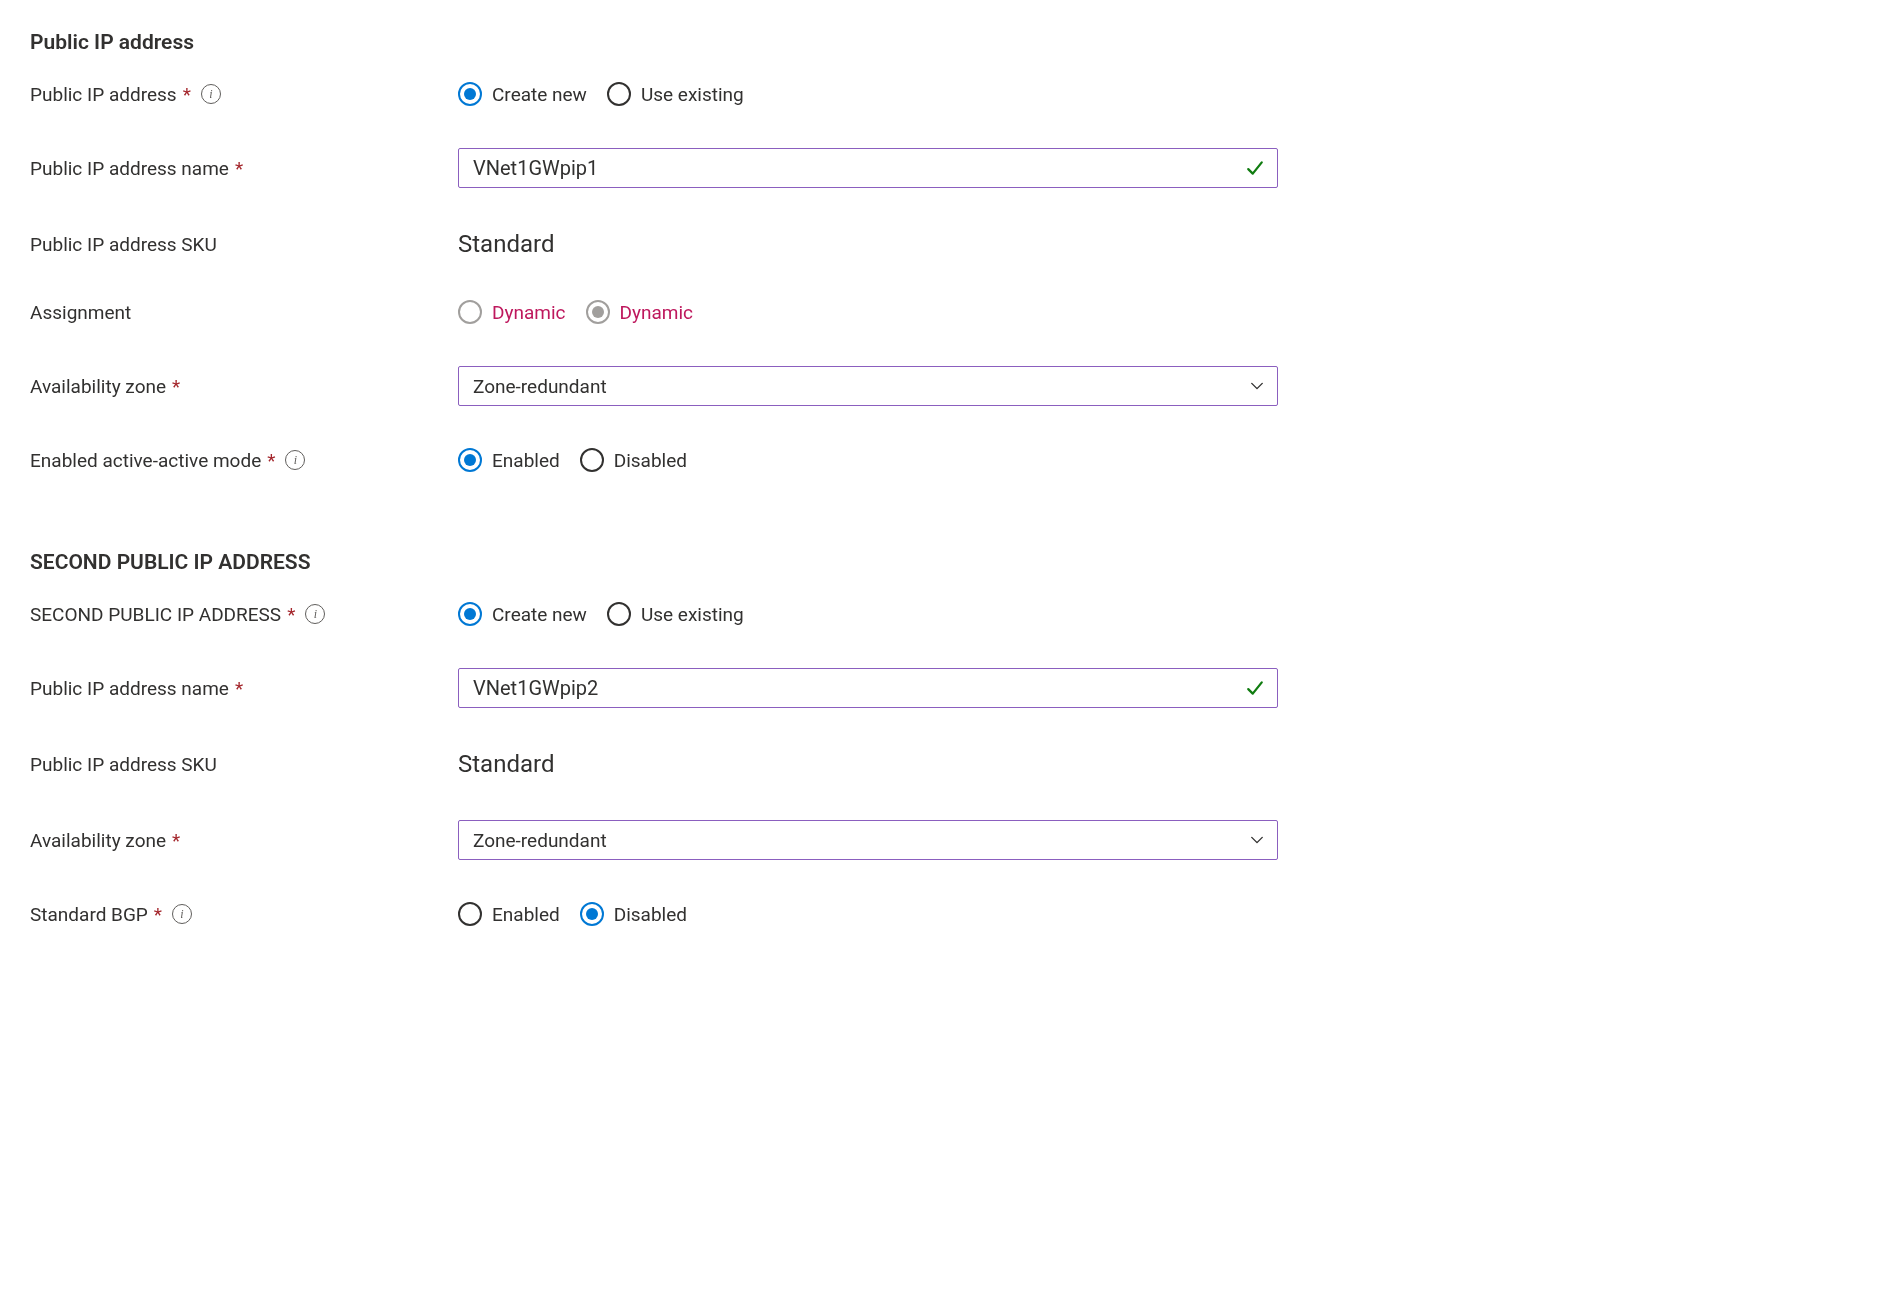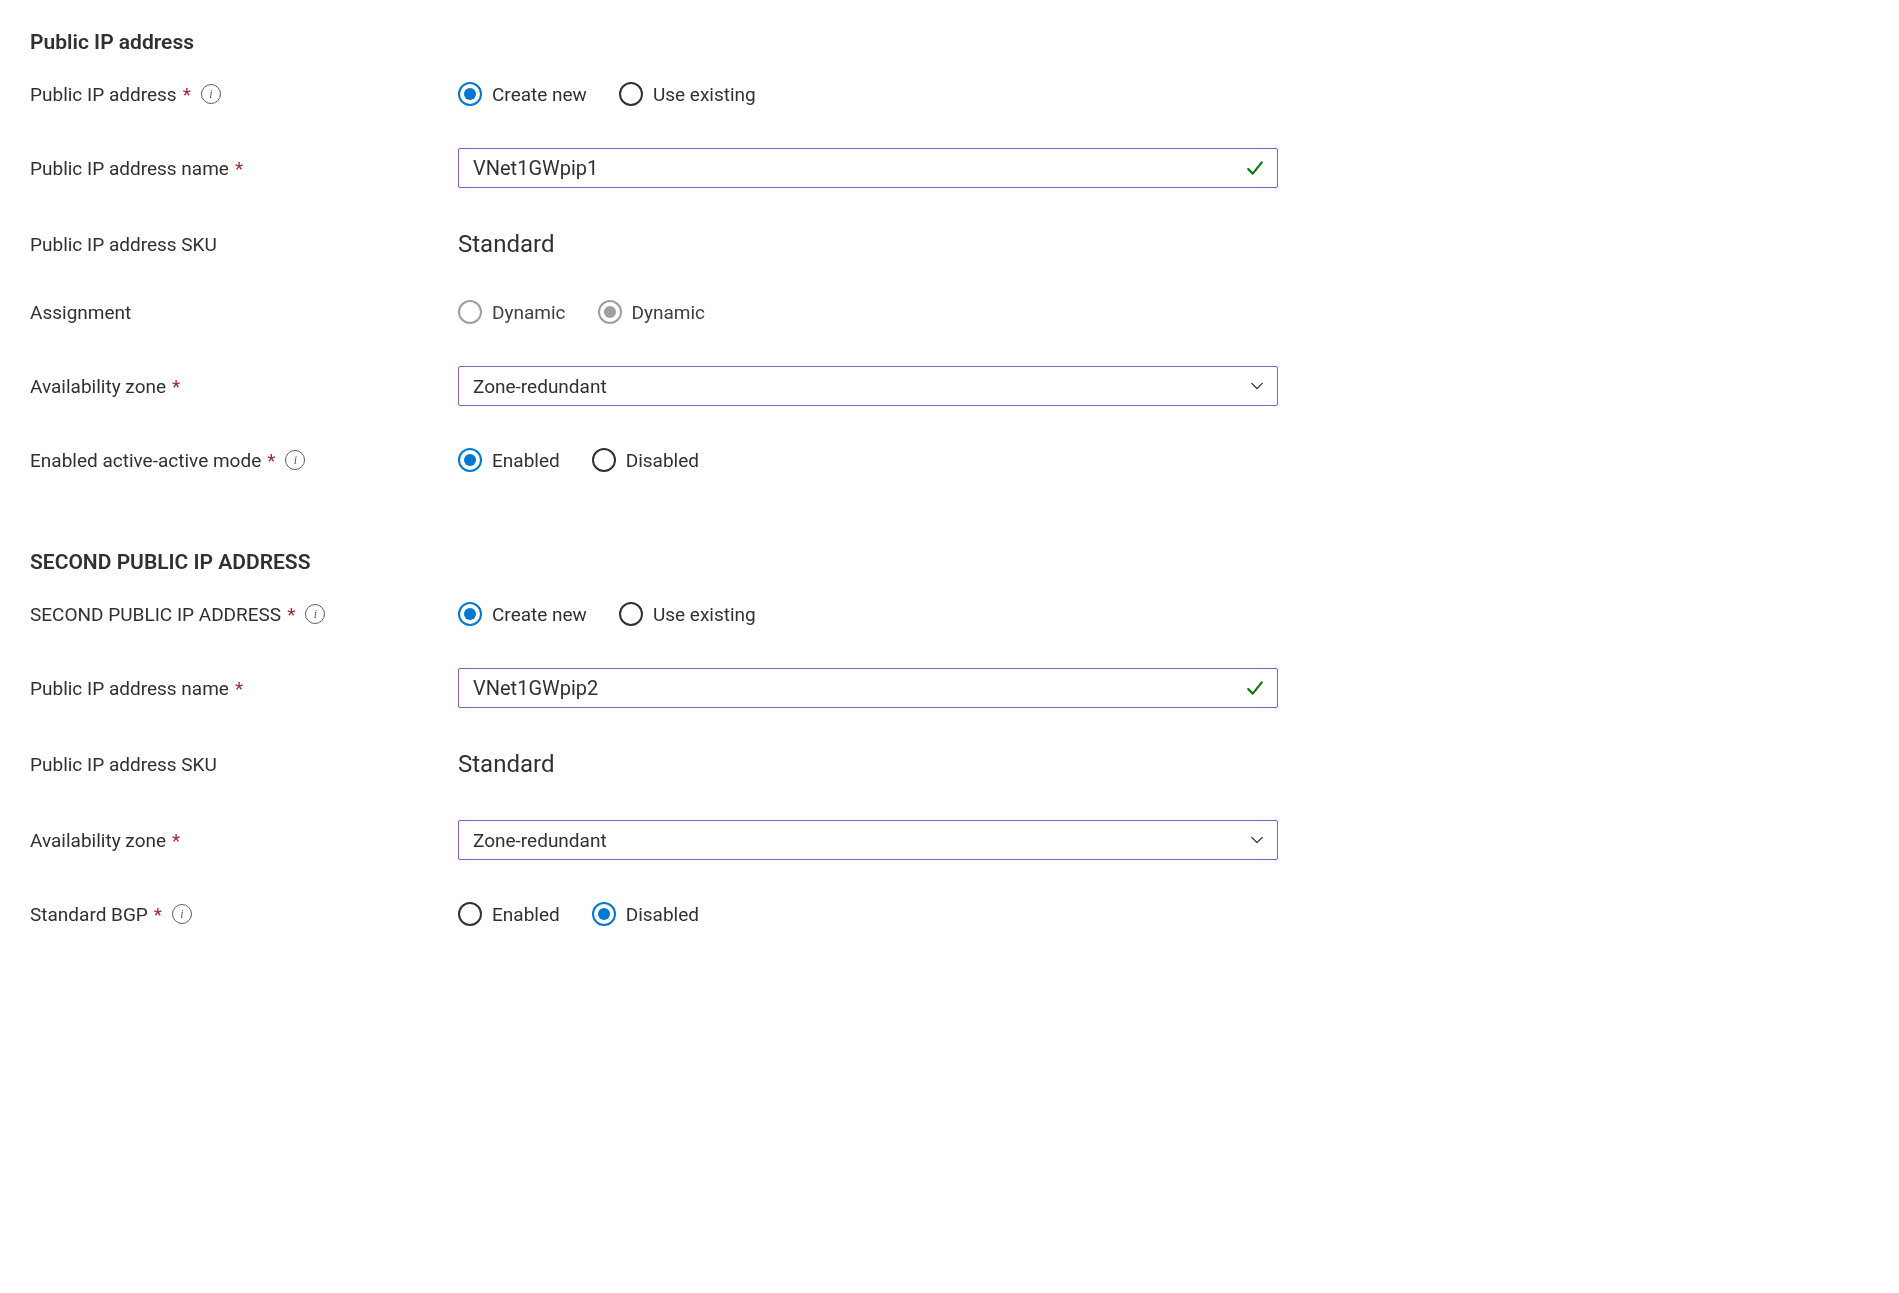--- a/index.html
+++ b/index.html
@@ -61,26 +61,26 @@
     flex: 0 0 820px;
     width: 820px;
     display: flex;
     align-items: center;
   }
 
   
   .radio-group {
     display: flex;
     align-items: center;
-    gap: 32px;
+    gap: 20px;
     font-size: 19px;
     color: #323130;
   }
   .radio-group.disabled {
-    color: #404040;
+    color: #be185d;
   }
   .radio {
     display: inline-flex;
     align-items: center;
     gap: 10px;
     cursor: pointer;
   }
   .radio.disabled {
     cursor: default;
   }

